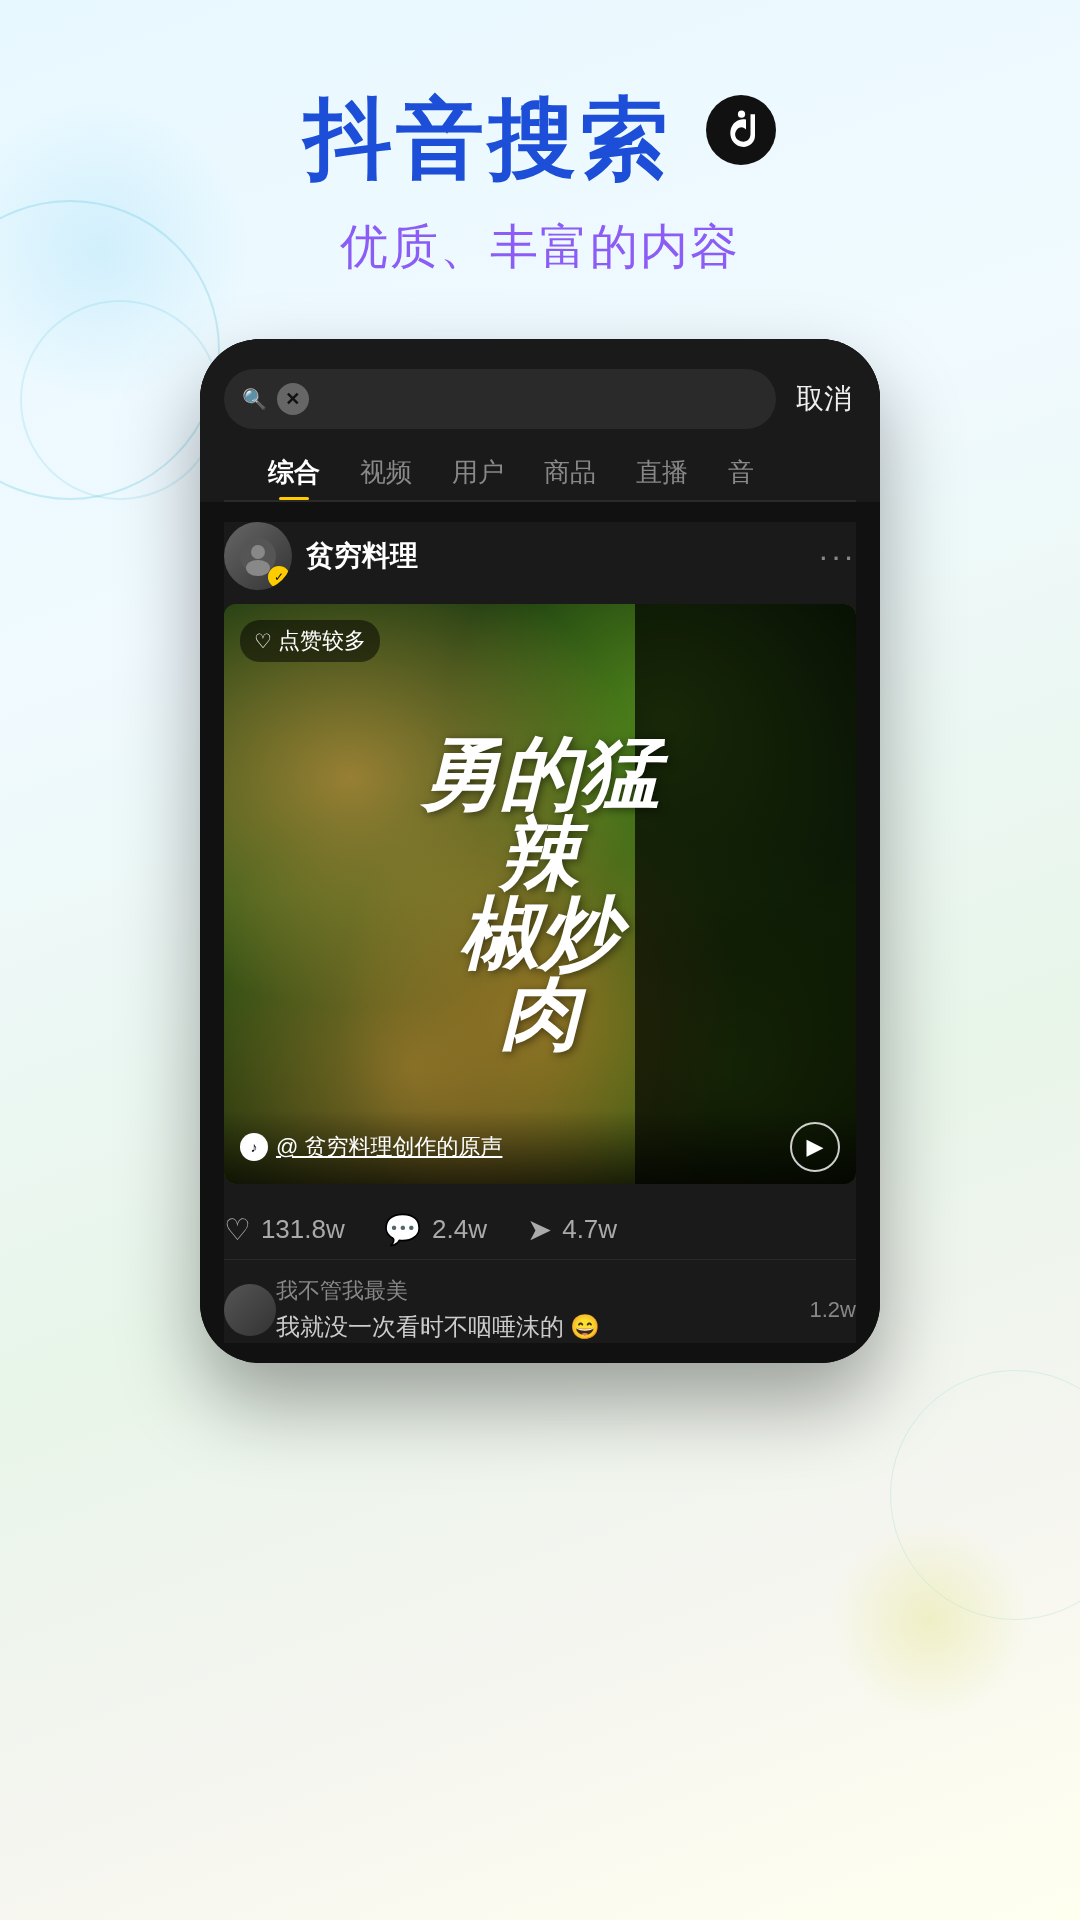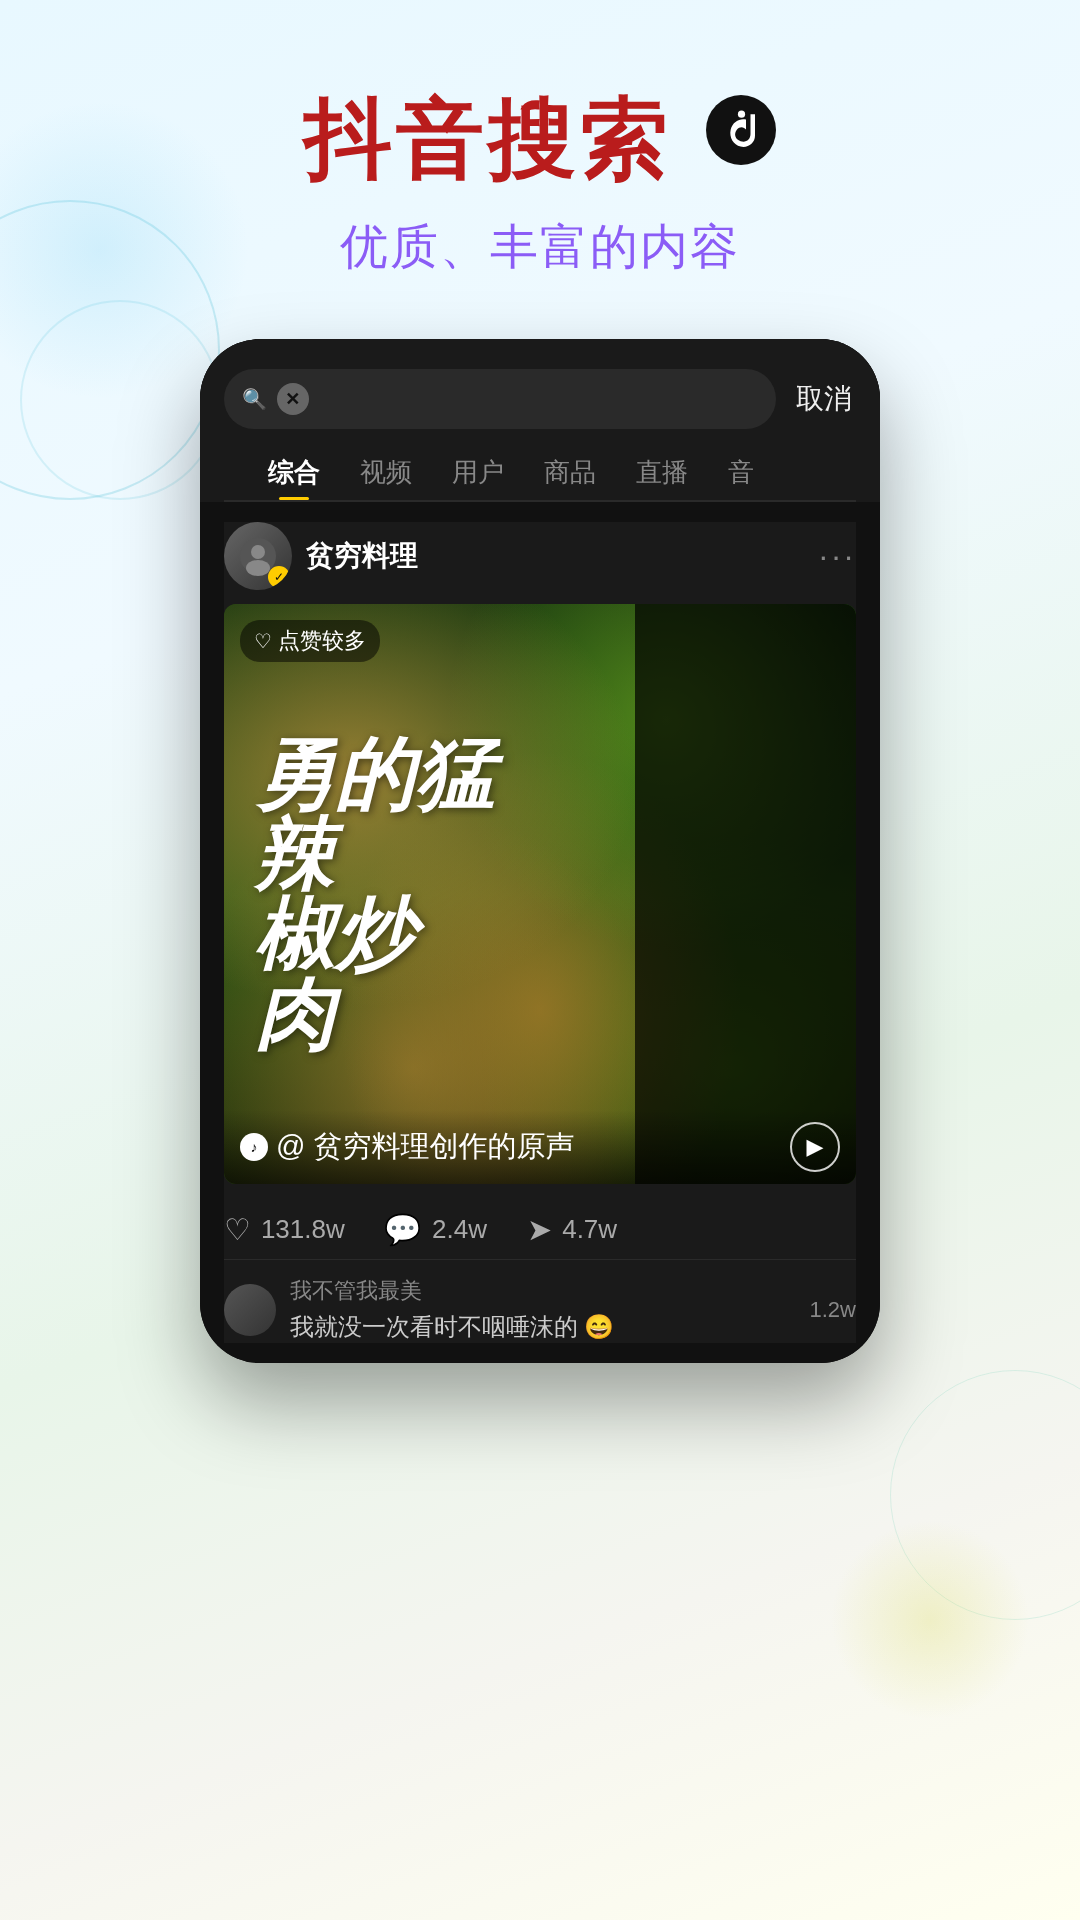--- a/index.html
+++ b/index.html
@@ -63,21 +63,21 @@
       text-align: center;
       padding-top: 80px;
       padding-bottom: 40px;
       position: relative;
       z-index: 2;
     }
 
     .main-title {
       font-size: 88px;
       font-weight: 900;
-      color: #b91c1c;
+      color: #1d4ed8;
       letter-spacing: 4px;
       display: flex;
       align-items: center;
       justify-content: center;
       gap: 26px;
     }
 
     .tiktok-logo-badge {
       display: inline-flex;
       align-items: center;
@@ -335,20 +335,21 @@
     }
 
     .video-overlay-text {
       position: absolute;
       top: 50%;
       left: 50%;
       transform: translate(-50%, -50%);
       color: white;
       font-size: 80px;
       font-weight: 900;
+      text-align: center;
       line-height: 1.0;
       text-shadow: 2px 2px 8px rgba(0,0,0,0.5);
       width: 90%;
       font-style: italic;
     }
 
     .likes-badge {
       position: absolute;
       top: 16px;
       left: 16px;
@@ -394,21 +395,22 @@
       background: #fff;
       border-radius: 50%;
       display: flex;
       align-items: center;
       justify-content: center;
       font-size: 14px;
     }
 
     .sound-text {
       color: #fff;
-      font-size: 29px;
+      font-size: 22px;
+      text-decoration: underline;
     }
 
     .play-btn {
       width: 50px;
       height: 50px;
       border-radius: 50%;
       border: 2px solid rgba(255,255,255,0.8);
       display: flex;
       align-items: center;
       justify-content: center;
@@ -439,21 +441,20 @@
     .stat-count {
       color: #aaa;
       font-size: 26px;
     }
 
     
     .comment-preview {
       padding: 16px 0 0 0;
       display: flex;
       align-items: center;
-      gap: 14px;
     }
 
     .comment-avatar {
       width: 52px;
       height: 52px;
       border-radius: 50%;
       background: linear-gradient(135deg, #555, #333);
       flex-shrink: 0;
     }
 

